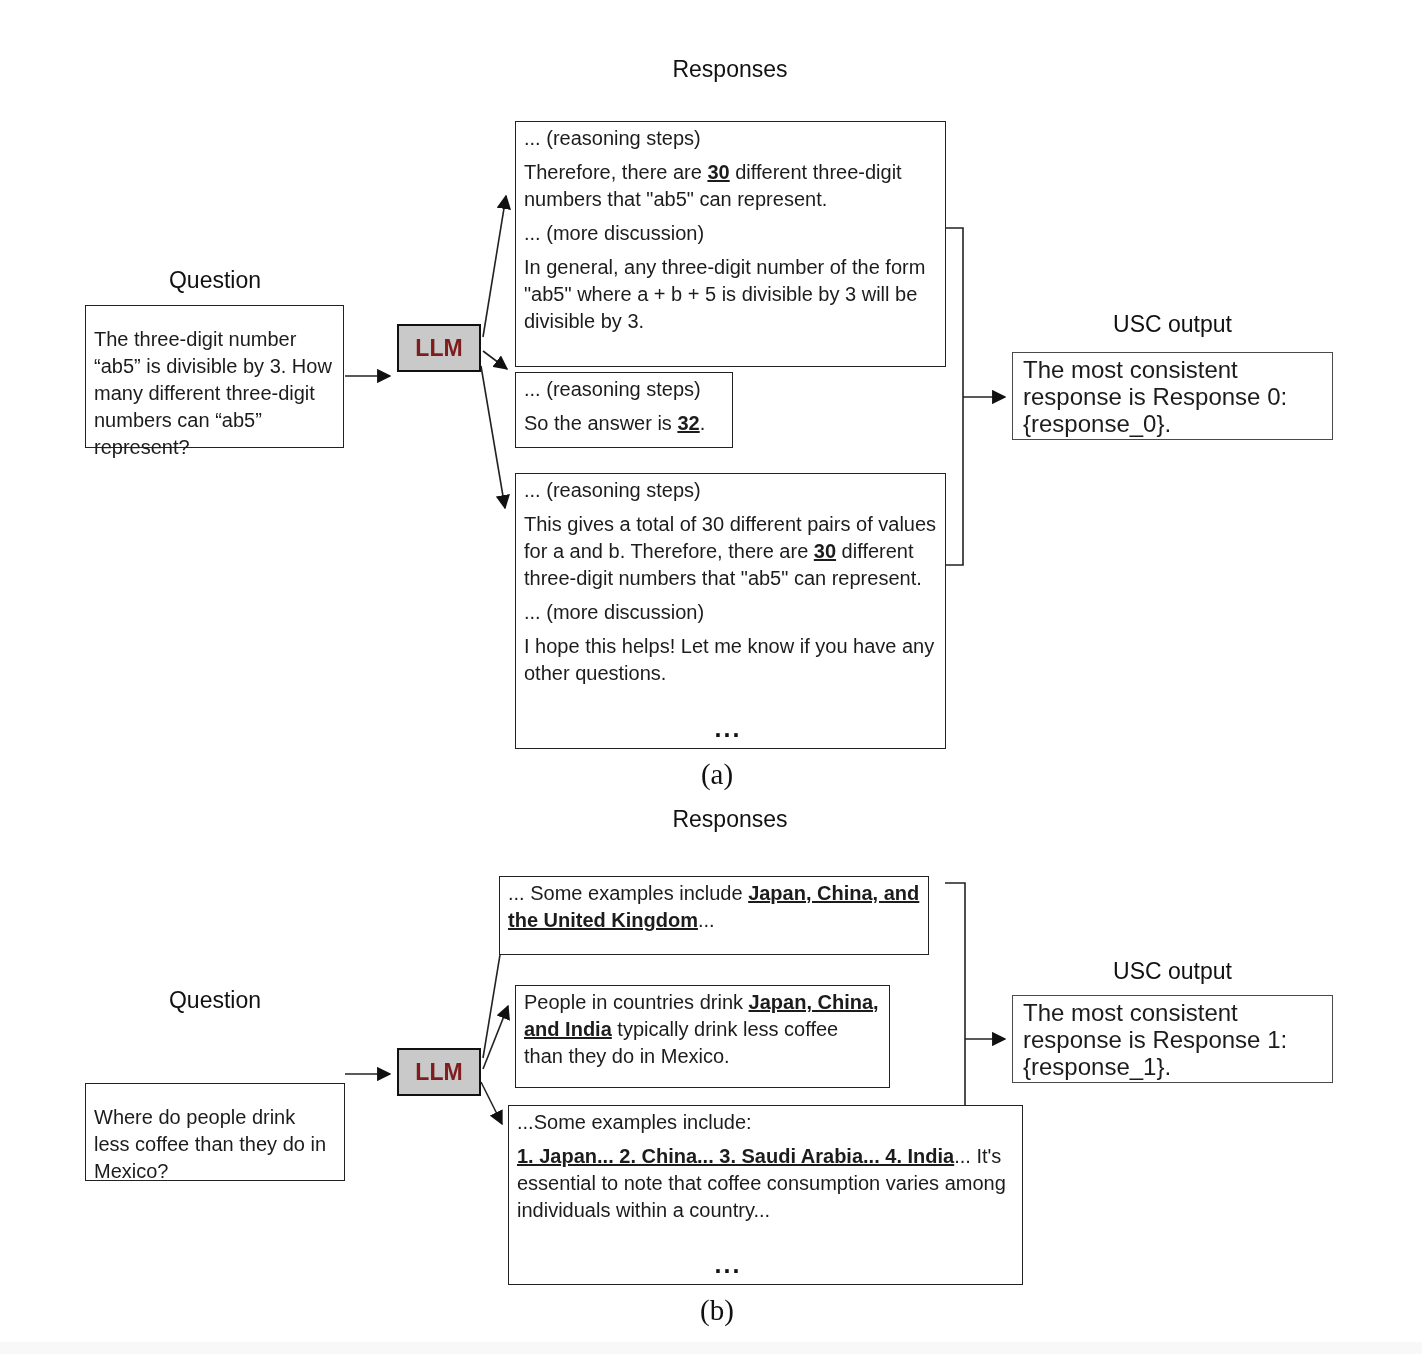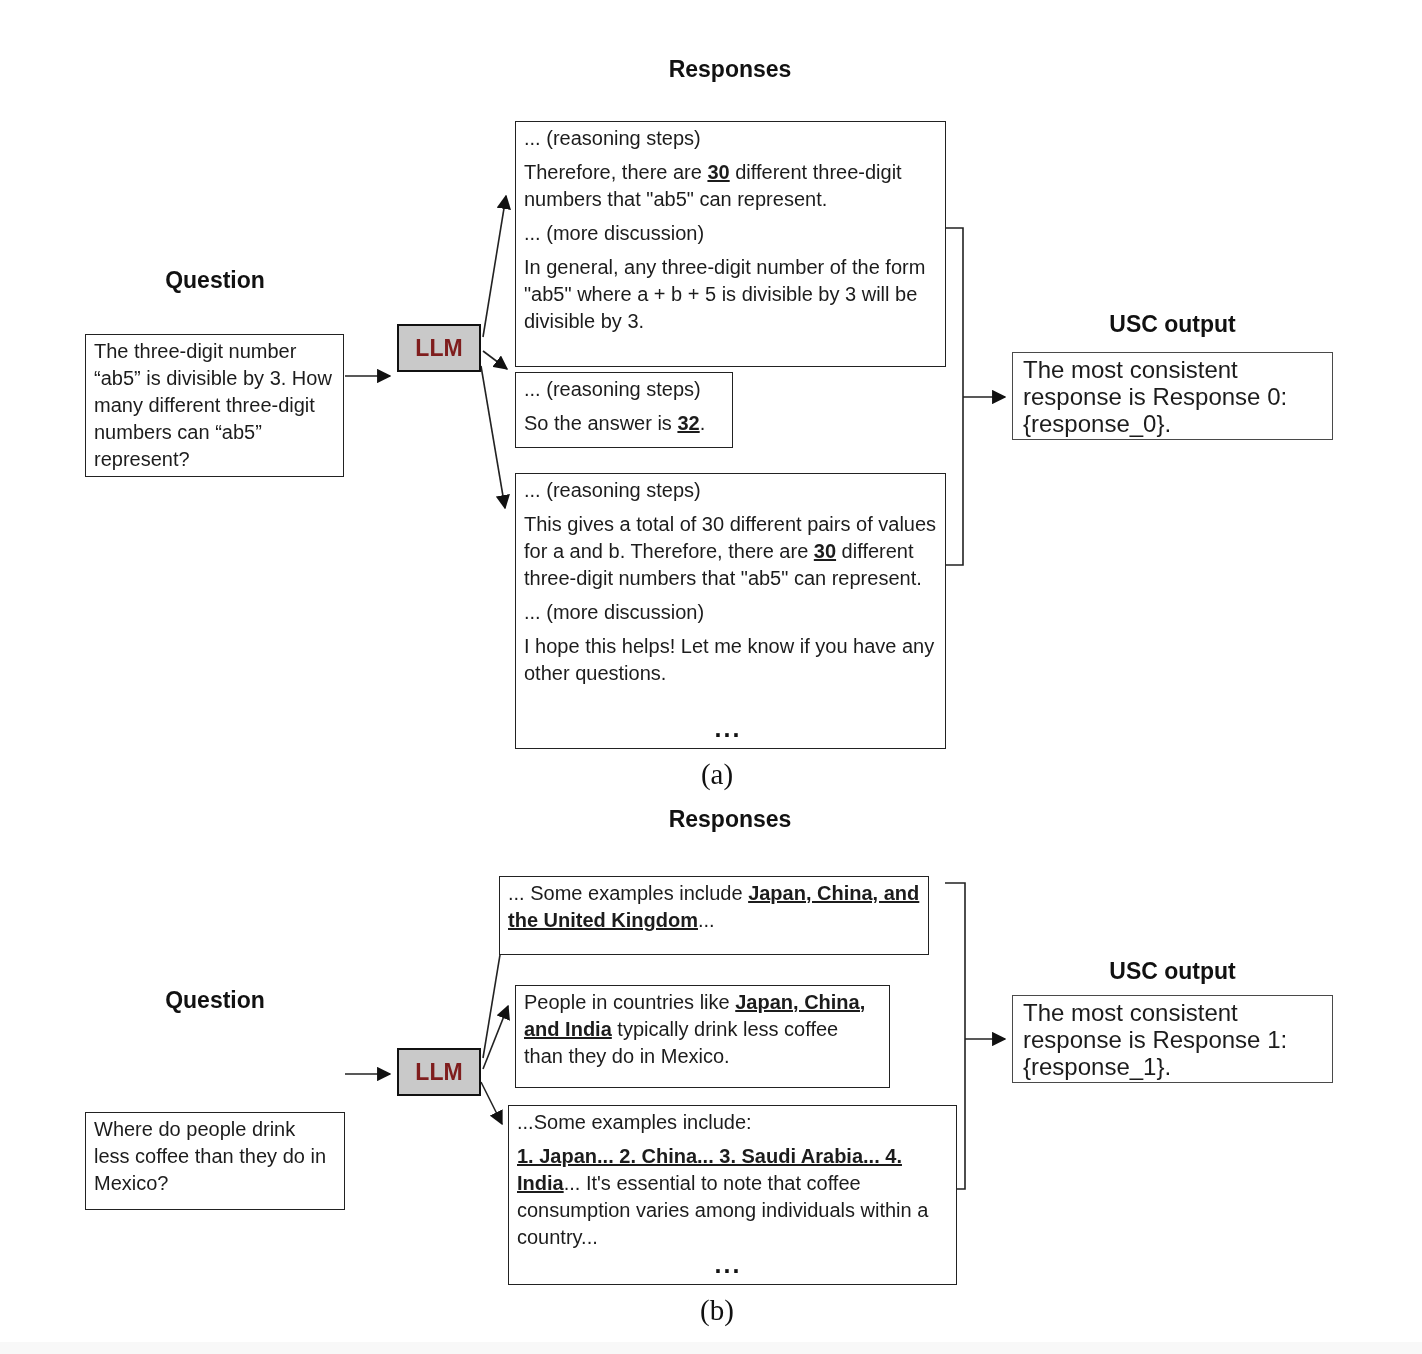--- a/index.html
+++ b/index.html
@@ -1,26 +1,26 @@
 <!DOCTYPE html>
 <html><head>
 <meta charset="utf-8">
 <style>
   html,body { margin:0; padding:0; background:#ffffff; }
   .canvas {
     position:relative; width:1422px; height:1354px; background:#ffffff;
     font-family:"Liberation Sans", sans-serif; color:#1c1c1c; overflow:hidden;
   }
-  .heading { position:absolute; font-weight:bold; font-size:23px; text-align:center; color:#111; }
+  .heading { position:absolute; font-weight:normal; font-size:23px; text-align:center; color:#111; }
   .box { position:absolute; box-sizing:border-box; background:#fff; border:1.5px solid #222; }
   .rbox { padding:1px 8px 4px 8px; font-size:20px; line-height:27px;margin-top:32px; }
   .para { margin:7px 0 7px 0; }
   .para:first-child { margin-top:2px; }
   .em { font-weight:bold; text-decoration:underline; }
-  .qbox { padding:3px 8px; font-size:20px; line-height:27px;margin-top:29px; }
+  .qbox { padding:20px 8px; font-size:20px; line-height:27px; }
   .llm {
     display:flex; align-items:center; justify-content:center;
     background:#c9c9c9; border:2px solid #111;
     font-weight:bold; font-size:23px; color:#7f1d1d;
   }
   .usc { display:flex; align-items:center; padding:6px 10px; font-size:24px; line-height:27px; border:1.5px solid #4a4a4a; }
   .ellipsis { position:absolute; font-weight:900; font-size:25px; letter-spacing:2px; text-align:center; color:#111; }
   .caption { position:absolute; font-family:"Liberation Serif", serif; font-size:29px; text-align:center; color:#111; }
   svg.connectors { position:absolute; left:0; top:0; width:1422px; height:1354px; pointer-events:none; }
   svg.connectors line, svg.connectors path { stroke:#222; stroke-width:1.6; fill:none; }
@@ -98,24 +98,24 @@
 
     <div class="box qbox" style="left:85px; top:1083px; width:260px; height:98px;">Where do people drink less coffee than they do in Mexico?</div>
 
     <div class="box llm" style="left:397px; top:1048px; width:84px; height:48px;">LLM</div>
 
     <div class="box rbox" style="left:499px; top:844px; width:430px; height:79px;">
         <div class="para"><span>... Some examples include </span><span class="em">Japan, China, and the United Kingdom</span><span>...</span></div>
       </div>
 
     <div class="box rbox" style="left:515px; top:953px; width:375px; height:103px;">
-        <div class="para"><span>People in countries like </span><span class="em">Japan, China, and India</span><span> typically drink less coffee than they do in Mexico.</span></div>
+        <div class="para"><span>People in countries drink </span><span class="em">Japan, China, and India</span><span> typically drink less coffee than they do in Mexico.</span></div>
       </div>
 
-    <div class="box rbox" style="left:508px; top:1073px; width:449px; height:180px;">
+    <div class="box rbox" style="left:508px; top:1073px; width:515px; height:180px;">
         <div class="para"><span>...Some examples include:</span></div>
         <div class="para"><span class="em">1. Japan... 2. China... 3. Saudi Arabia... 4. India</span><span>... It's essential to note that coffee consumption varies among individuals within a country...</span></div>
       </div>
 
     <div class="ellipsis" style="left:578px; top:1250px; width:300px;">...</div>
 
     <div class="heading" style="left:1012px; top:958px; width:321px;">USC output</div>
 
     <div class="box usc" style="left:1012px; top:995px; width:321px; height:88px;">The most consistent response is Response 1: {response_1}.</div>
 

